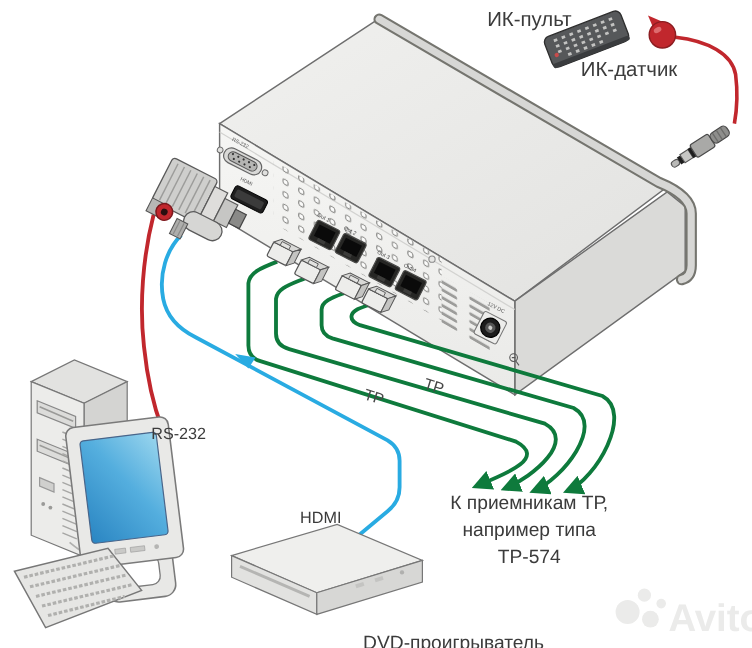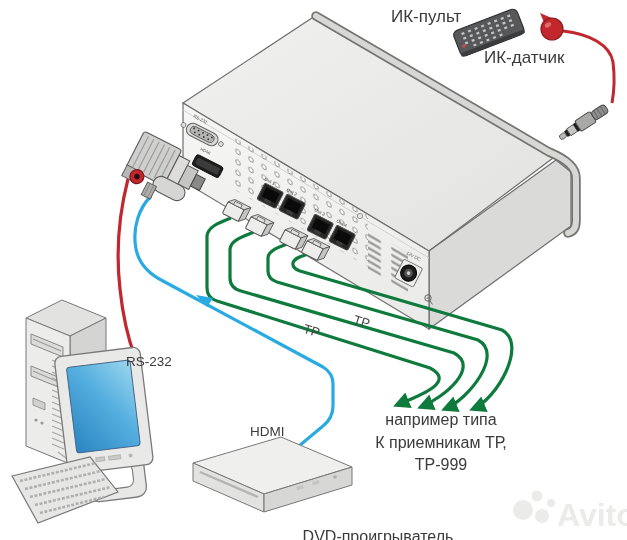--- a/index.html
+++ b/index.html
@@ -307,26 +307,26 @@
     <g>
       <circle cx="523" cy="510" r="10"></circle>
       <circle cx="537" cy="496" r="5.5"></circle>
       <circle cx="542" cy="516" r="7"></circle>
       <circle cx="551" cy="503" r="4"></circle>
     </g>
     <text x="557" y="526" font-size="32" font-weight="bold" font-family="Liberation Sans, sans-serif">Avito</text>
   </g>
 </svg>
 
-<div class="lbl lbl-big" style="left:391px;top:7px;">ИК-пульт</div>
+<div class="lbl lbl-big" style="left:406px;top:7px;">ИК-пульт</div>
 <div class="lbl lbl-big" style="left:484px;top:48px;">ИК-датчик</div>
 <div class="lbl lbl-med" style="left:126px;top:354px;">RS-232</div>
 <div class="lbl lbl-med" style="left:250px;top:424px;">HDMI</div>
 <div class="lbl tp" style="left:306px;top:321px;">ТР</div>
 <div class="lbl tp" style="left:356px;top:312px;">ТР</div>
 <div class="lbl lbl-center recv" style="left:353px;top:409px;width:176px;">
+  <div>К приемникам ТР,</div>
   <div>например типа</div>
-  <div>К приемникам ТР,</div>
-  <div>ТР-999</div>
+  <div>ТР-574</div>
 </div>
 <div class="lbl lbl-center dvdlbl" style="left:288px;top:528px;width:180px;text-decoration:underline;">DVD-проигрыватель</div>
 
 </div>
 
 </body></html>

